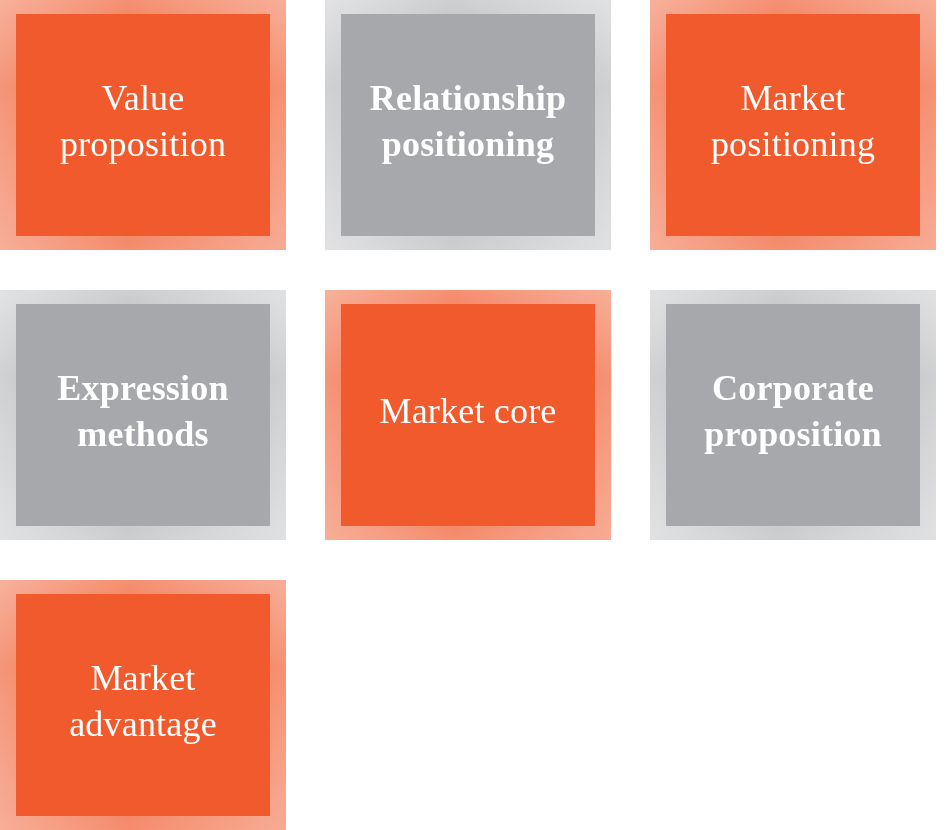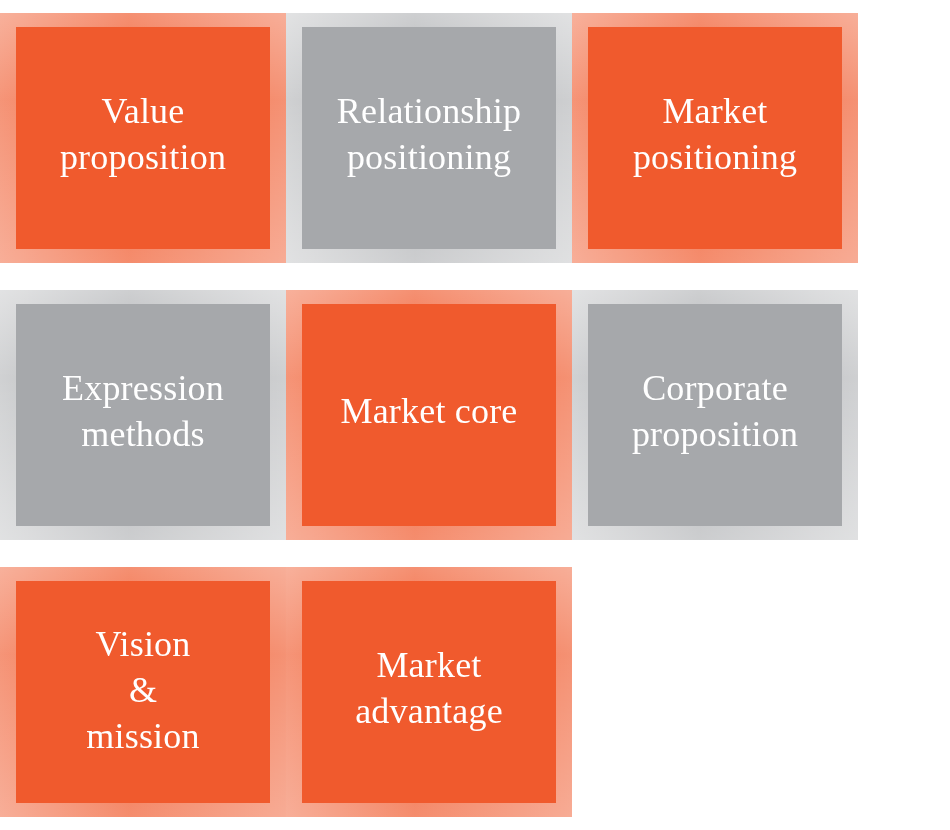--- a/index.html
+++ b/index.html
@@ -17,20 +17,21 @@
   #grid {
     position: relative;
     width: 764px;
     height: 830px;
     display: grid;
     grid-template-columns: repeat(3, 1fr);
     grid-template-rows: repeat(3, 1fr);
     column-gap: 0px;
     row-gap: 0px;
     box-sizing: border-box;
+    gap: 39px;
   }
 
   .cell {
     position: relative;
     box-sizing: border-box;
     display: flex;
     align-items: center;
     justify-content: center;
   }
 
@@ -62,20 +63,21 @@
     background-image:
       linear-gradient(to bottom, rgba(255,255,255,0.30), rgba(255,255,255,0.05) 35%, rgba(255,255,255,0.28) 100%),
       linear-gradient(to right, rgba(255,255,255,0.32), rgba(255,255,255,0.04) 45%, rgba(255,255,255,0.30) 100%);
     background-color: #f05a2d;
   }
   .tile.gray {
     background-image:
       linear-gradient(to bottom, rgba(255,255,255,0.42), rgba(255,255,255,0.06) 35%, rgba(255,255,255,0.40) 100%),
       linear-gradient(to right, rgba(255,255,255,0.44), rgba(255,255,255,0.05) 45%, rgba(255,255,255,0.42) 100%);
     background-color: #a6a8ab;
+    font-weight: bold;
   }
 
   
   .core {
     position: relative;
     box-sizing: border-box;
     width: 100%;
     height: 100%;
     display: flex;
     align-items: center;
@@ -151,29 +153,20 @@
 
   <div class="cell">
     <div class="tile gray">
       <div class="core gray">
         <span class="label">Corporate
 proposition</span>
       </div>
     </div>
   </div>
 
-  <div class="cell">
-    <div class="tile orange">
-      <div class="core orange">
-        <span class="label three-line">Vision
-&amp;
-mission</span>
-      </div>
-    </div>
-  </div>
 
 
   <div class="cell">
     <div class="tile orange">
       <div class="core orange">
         <span class="label">Market
 advantage</span>
       </div>
     </div>
   </div>

